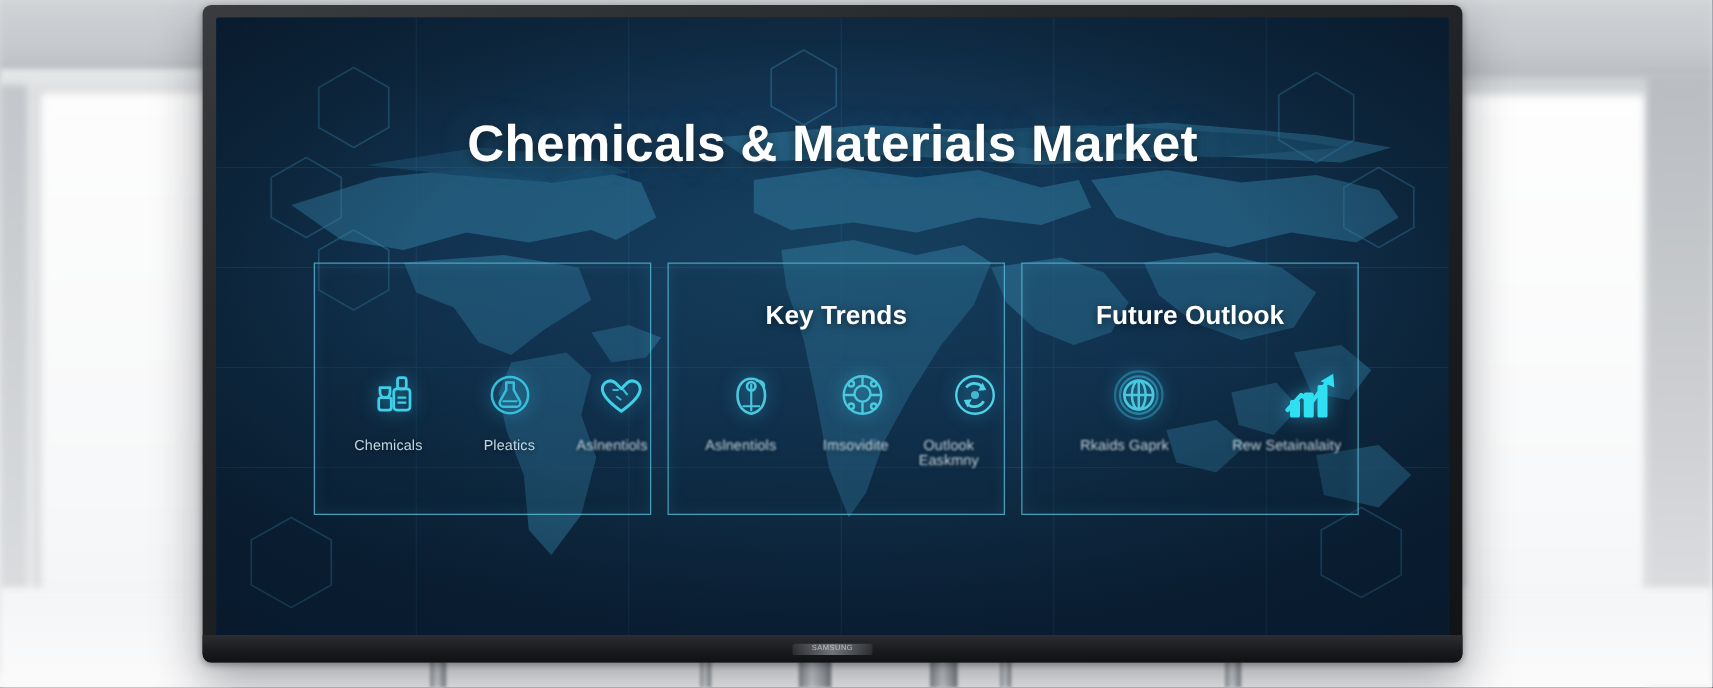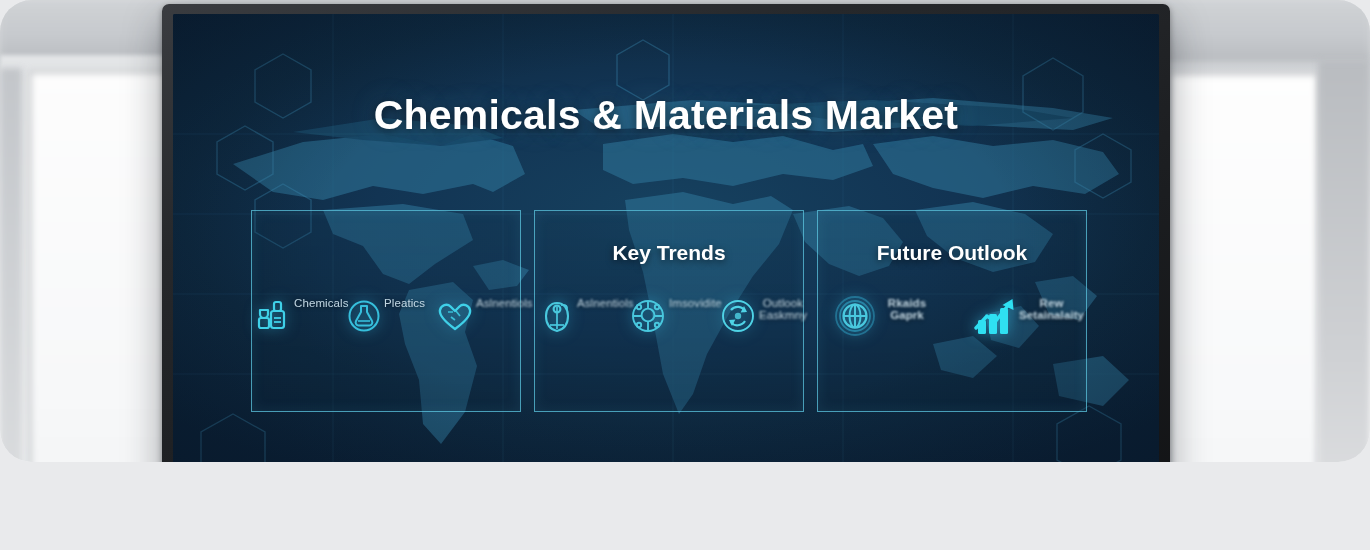--- a/index.html
+++ b/index.html
@@ -1,21 +1,21 @@
 <!DOCTYPE html>
 <html><head>
 <meta charset="utf-8">
 <style>
   html,body{margin:0;padding:0;}
   body{
     width:1370px;height:550px;overflow:hidden;
     font-family:"Liberation Sans", sans-serif;
     background:#e9eaec;
   }
-  #scene{position:relative;width:1370px;height:462px;overflow:hidden;border-radius:32px;}
+  #scene{position:relative;width:1370px;height:550px;overflow:hidden;}
 
   
   .room{position:absolute;inset:0;background:
       linear-gradient(180deg,#d9dbdd 0%,#cfd2d5 18%,#d7d9db 30%,#e6e7e9 48%,#f3f3f4 72%,#fbfbfb 100%);}
   .ceiling{position:absolute;left:0;top:0;width:1370px;height:62px;
       background:linear-gradient(180deg,#d0d3d6 0%,#c6c9cd 60%,#b9bcc0 100%);
       filter:blur(3px);}
   .wall-left{position:absolute;left:0;top:55px;width:185px;height:495px;
       background:linear-gradient(180deg,#e3e5e7,#f0f1f2);filter:blur(2px);}
   .win-l{position:absolute;left:28px;top:70px;width:150px;height:470px;
@@ -77,22 +77,22 @@
   .card{position:relative;width:268px;height:200px;
       border:1.4px solid rgba(96,205,232,.72);
       background:linear-gradient(180deg, rgba(14,48,74,.20), rgba(10,34,55,.30));
       box-shadow:0 0 14px rgba(90,200,235,.10) inset;}
   .card-title{position:absolute;left:0;top:30px;width:100%;text-align:center;
       font-size:21px;font-weight:bold;color:#ffffff;
       text-shadow:0 2px 7px rgba(0,0,0,.55);}
   .items{position:absolute;left:0;top:78px;width:100%;
       display:flex;justify-content:center;align-items:flex-start;gap:6px;}
   .card.two .items{gap:34px;}
-  .item{width:84px;display:flex;flex-direction:row;align-items:flex-start;}
-  .card.two .item{width:104px;font-weight:bold;}
+  .item{width:84px;display:flex;flex-direction:column;align-items:flex-end;}
+  .card.two .item{width:104px;}
   .ico{height:54px;display:flex;align-items:center;justify-content:center;
       filter:drop-shadow(0 0 7px rgba(60,200,240,.55));}
   .ico svg{display:block;}
   .ilab{margin-top:8px;font-size:11.5px;color:#cfe3ee;text-align:center;
       text-shadow:0 1px 4px rgba(0,0,0,.6);letter-spacing:.1px;opacity:.92;}
   .card.two .ilab{font-size:11.5px;}
   .blur-soft{filter:blur(.45px);}
   .blur-more{filter:blur(.8px);}
 </style>
 </head>

